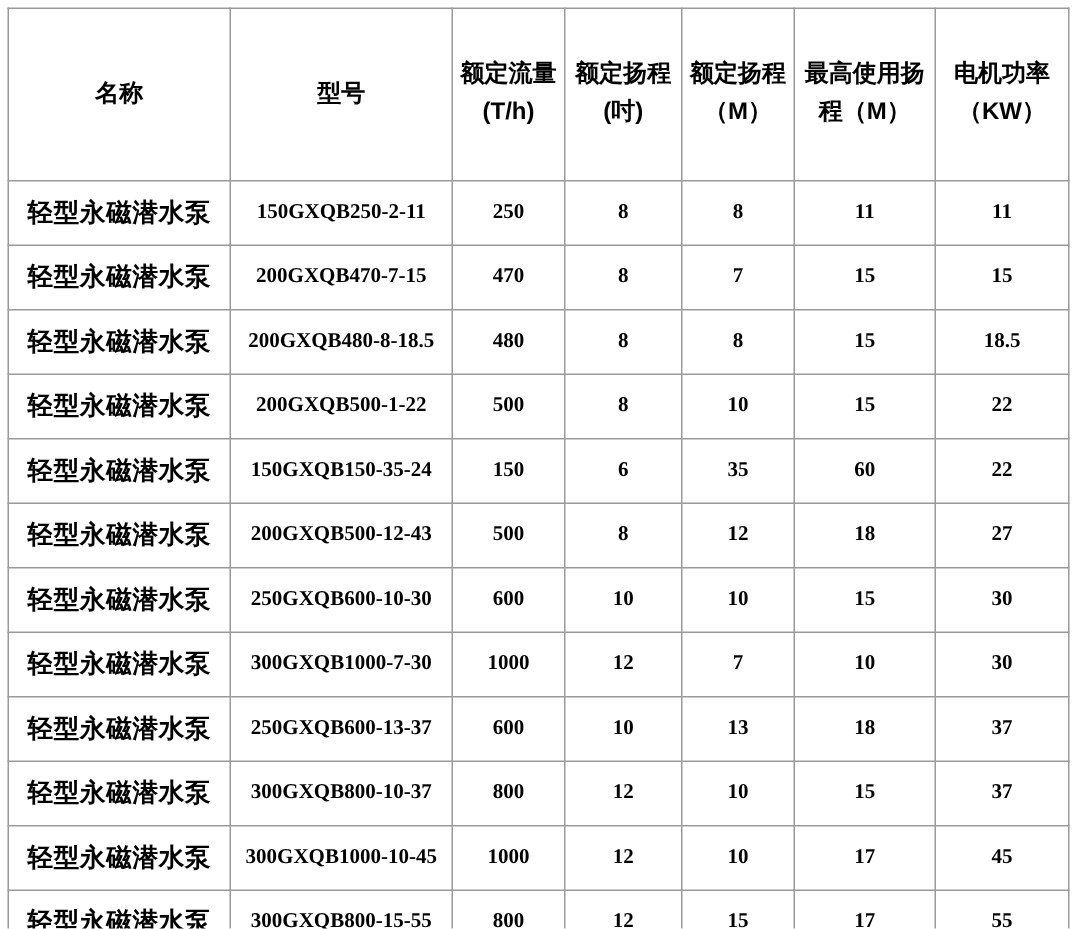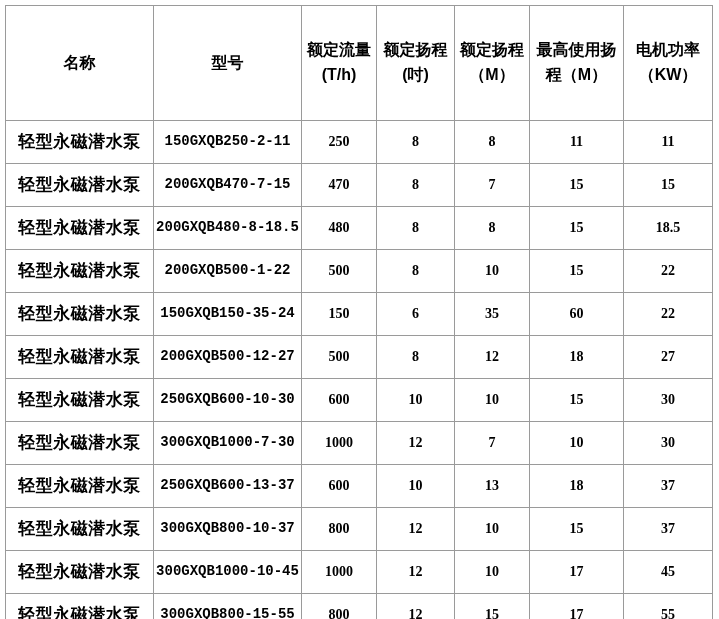--- a/index.html
+++ b/index.html
@@ -43,21 +43,21 @@
     font-size: 14px;
     height: 38px;
     white-space: nowrap;
   }
   tbody td.name-cell {
     font-size: 17px;
     letter-spacing: 0.5px;
   }
   tbody td.model-cell {
     font-size: 14px;
-    font-family: Liberation Mono, monospace;
+    font-family: Liberation Serif, serif;
     font-weight: bold;
     letter-spacing: 0px;
   }
   tbody td.num-cell {
     font-family: Liberation Serif, serif;
     font-weight: bold;
     font-size: 14px;
   }
   
   col.c0 { width: 148px; }
@@ -135,21 +135,21 @@
         <td class="name-cell">轻型永磁潜水泵</td>
         <td class="model-cell">150GXQB150-35-24</td>
         <td class="num-cell">150</td>
         <td class="num-cell">6</td>
         <td class="num-cell">35</td>
         <td class="num-cell">60</td>
         <td class="num-cell">22</td>
       </tr>
       <tr>
         <td class="name-cell">轻型永磁潜水泵</td>
-        <td class="model-cell">200GXQB500-12-27</td>
+        <td class="model-cell">200GXQB500-12-43</td>
         <td class="num-cell">500</td>
         <td class="num-cell">8</td>
         <td class="num-cell">12</td>
         <td class="num-cell">18</td>
         <td class="num-cell">27</td>
       </tr>
       <tr>
         <td class="name-cell">轻型永磁潜水泵</td>
         <td class="model-cell">250GXQB600-10-30</td>
         <td class="num-cell">600</td>

